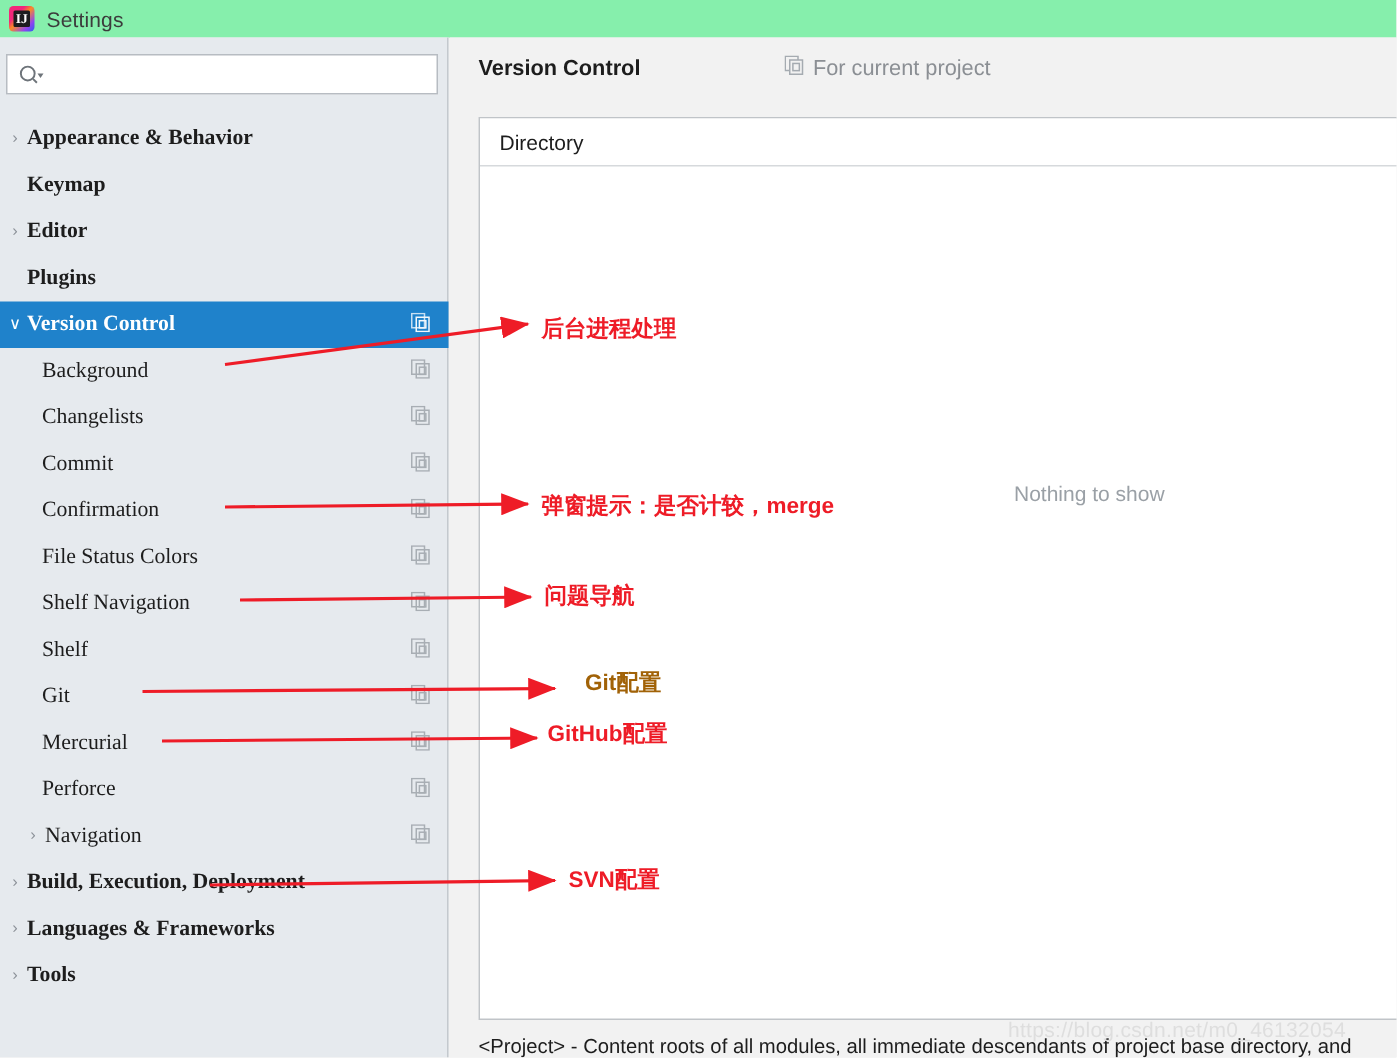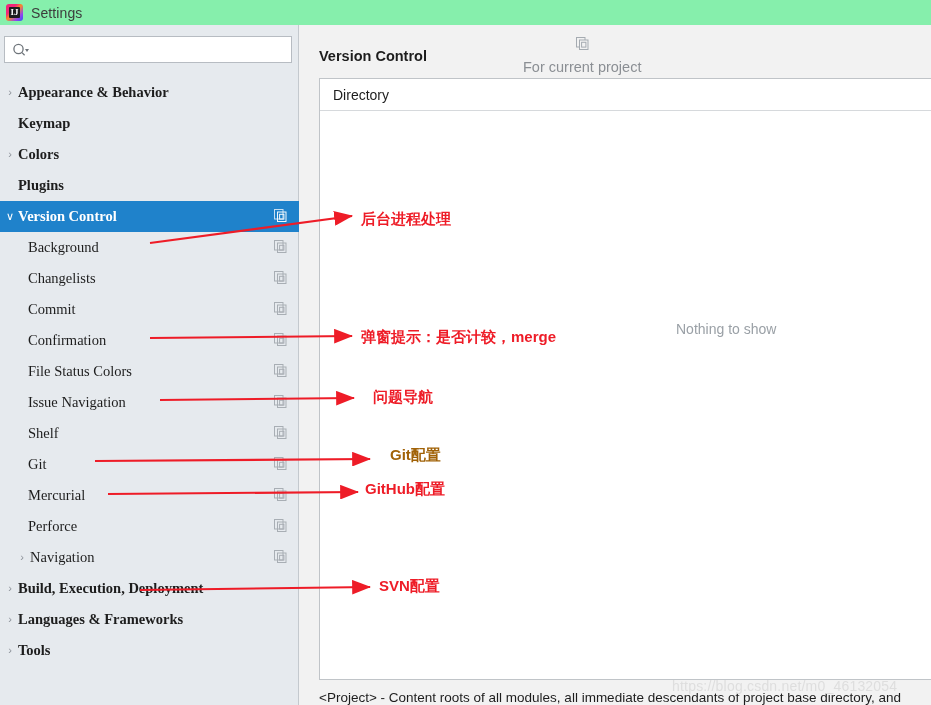--- a/index.html
+++ b/index.html
@@ -83,21 +83,21 @@
     position: absolute; left: 300px; top: 25px; width: 631px; height: 680px;
     background: #f2f2f2;
   }
   .content-head {
     position: absolute; left: 19px; top: 12px; display: flex;
     align-items: center; gap: 0;
   }
   .content-title { font-size: 14.5px; font-weight: bold; color: #1d1d1d; }
   .scope-chip {
     margin-left: 96px; display: flex; align-items: center; gap: 6px;
-    color: #8b8f94; font-size: 14.5px; flex-direction: column;
+    color: #8b8f94; font-size: 14.5px;
   }
 
   .dir-box {
     position: absolute; left: 19px; top: 53px; width: 640px; height: 602px;
     background: #ffffff; border: 1px solid #c0c4c8;
   }
   .dir-head {
     height: 32px; border-bottom: 1px solid #d6d9dc;
     display: flex; align-items: center; padding-left: 13px;
     font-size: 14px; color: #1d1d1d; background: #ffffff;
@@ -157,21 +157,21 @@
     <div class="tree" id="tree">
         <div class="node lvl0 top">
           <span class="twisty">›</span>
           <span class="label">Appearance &amp; Behavior</span>
         </div>
         <div class="node lvl0 top lvl0-noarrow">
           <span class="label">Keymap</span>
         </div>
         <div class="node lvl0 top">
           <span class="twisty">›</span>
-          <span class="label">Colors</span>
+          <span class="label">Editor</span>
         </div>
         <div class="node lvl0 top lvl0-noarrow">
           <span class="label">Plugins</span>
         </div>
         <div class="node lvl0 top selected">
           <span class="twisty">∨</span>
           <span class="label">Version Control</span>
           <span class="scope-icon"><svg width="13" height="13" viewBox="0 0 13 13">
               <rect x="0.5" y="0.5" width="8.5" height="9.5" fill="none" stroke="#cfe4f5" stroke-width="1"></rect>
               <rect x="3.5" y="3" width="8.5" height="9.5" fill="none" stroke="#ffffff" stroke-width="1"></rect>
@@ -212,21 +212,21 @@
         </div>
         <div class="node lvl1">
           <span class="label">File Status Colors</span>
           <span class="scope-icon"><svg width="13" height="13" viewBox="0 0 13 13">
               <rect x="0.5" y="0.5" width="8.5" height="9.5" fill="none" stroke="#a5abb1" stroke-width="1"></rect>
               <rect x="3.5" y="3" width="8.5" height="9.5" fill="none" stroke="#a5abb1" stroke-width="1"></rect>
               <rect x="5.6" y="5.3" width="4.3" height="4.8" fill="none" stroke="#a5abb1" stroke-width="1"></rect>
             </svg></span>
         </div>
         <div class="node lvl1">
-          <span class="label">Issue Navigation</span>
+          <span class="label">Shelf Navigation</span>
           <span class="scope-icon"><svg width="13" height="13" viewBox="0 0 13 13">
               <rect x="0.5" y="0.5" width="8.5" height="9.5" fill="none" stroke="#a5abb1" stroke-width="1"></rect>
               <rect x="3.5" y="3" width="8.5" height="9.5" fill="none" stroke="#a5abb1" stroke-width="1"></rect>
               <rect x="5.6" y="5.3" width="4.3" height="4.8" fill="none" stroke="#a5abb1" stroke-width="1"></rect>
             </svg></span>
         </div>
         <div class="node lvl1">
           <span class="label">Shelf</span>
           <span class="scope-icon"><svg width="13" height="13" viewBox="0 0 13 13">
               <rect x="0.5" y="0.5" width="8.5" height="9.5" fill="none" stroke="#a5abb1" stroke-width="1"></rect>
@@ -323,20 +323,20 @@
       <line x1="160" y1="400" x2="354" y2="398"></line>
       <line x1="95" y1="461" x2="370" y2="459"></line>
       <line x1="108" y1="494" x2="358" y2="492"></line>
       <line x1="140" y1="590" x2="370" y2="587"></line>
     </g>
   </svg>
 
   <div class="overlay" id="anno-layer">
       <div class="anno" style="left: 361px; top: 210px; color: rgb(238, 28, 39);">后台进程处理</div>
       <div class="anno" style="left: 361px; top: 328px; color: rgb(238, 28, 39);">弹窗提示：是否计较，merge</div>
-      <div class="anno" style="left: 373px; top: 388px; color: rgb(238, 28, 39);">问题导航</div>
+      <div class="anno" style="left: 363px; top: 388px; color: rgb(238, 28, 39);">问题导航</div>
       <div class="anno" style="left: 390px; top: 446px; color: #a16207;">Git配置</div>
       <div class="anno" style="left: 365px; top: 480px; color: rgb(238, 28, 39);">GitHub配置</div>
       <div class="anno" style="left: 379px; top: 577px; color: rgb(238, 28, 39);">SVN配置</div>
     </div>
 
   <div class="watermark">https://blog.csdn.net/m0_46132054</div>
 </div>
 
 </body></html>

